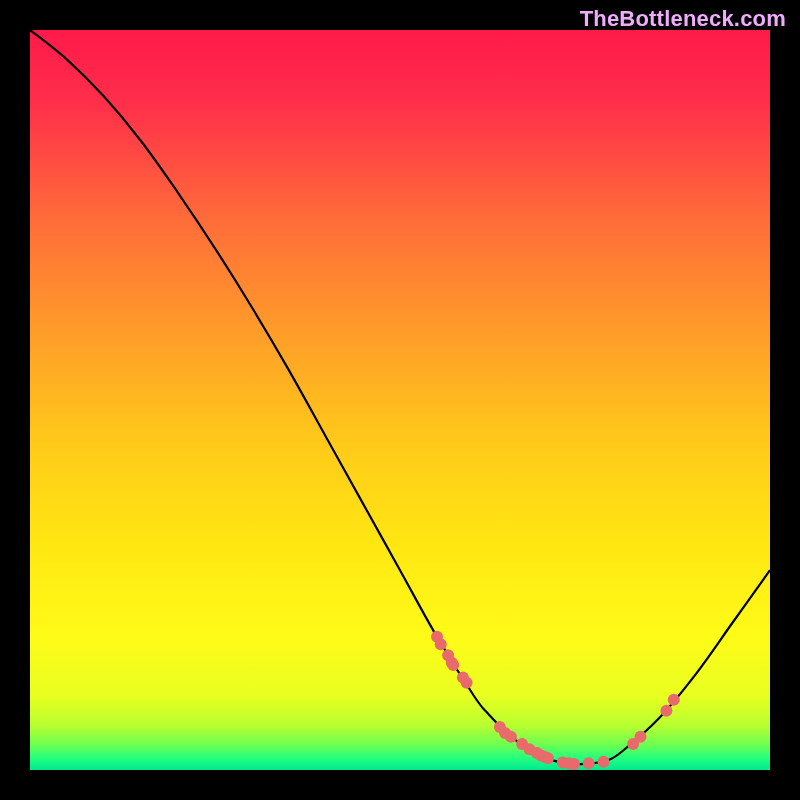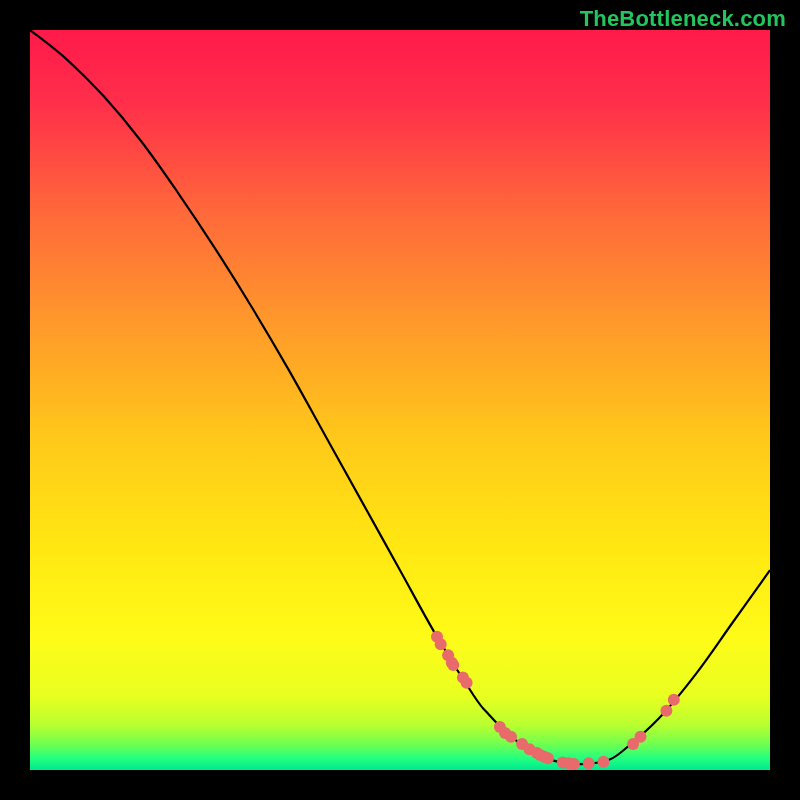--- a/index.html
+++ b/index.html
@@ -1,18 +1,18 @@
 <!DOCTYPE html>
 <html><head>
 <meta charset="utf-8">
 <style>
   * { margin: 0; padding: 0; box-sizing: border-box; }
   html, body { width: 800px; height: 800px; background: #000; font-family: Arial, sans-serif; }
   .container { position: relative; width: 800px; height: 800px; background: #000; }
-  .watermark { position: absolute; top: 6px; right: 14px; color: #22c55e; font-size: 22px; font-weight: bold; letter-spacing: 0.2px; }
+  .watermark { position: absolute; top: 6px; right: 14px; color: #f0abfc; font-size: 22px; font-weight: bold; letter-spacing: 0.2px; }
   .plot { position: absolute; left: 30px; top: 30px; width: 740px; height: 740px; }
   .plot svg { width: 100%; height: 100%; display: block; }
 </style>
 </head>
 <body>
 
 <div class="container">
   <div class="watermark">TheBottleneck.com</div>
   <div class="plot">
     <svg viewBox="0 0 740 740">

